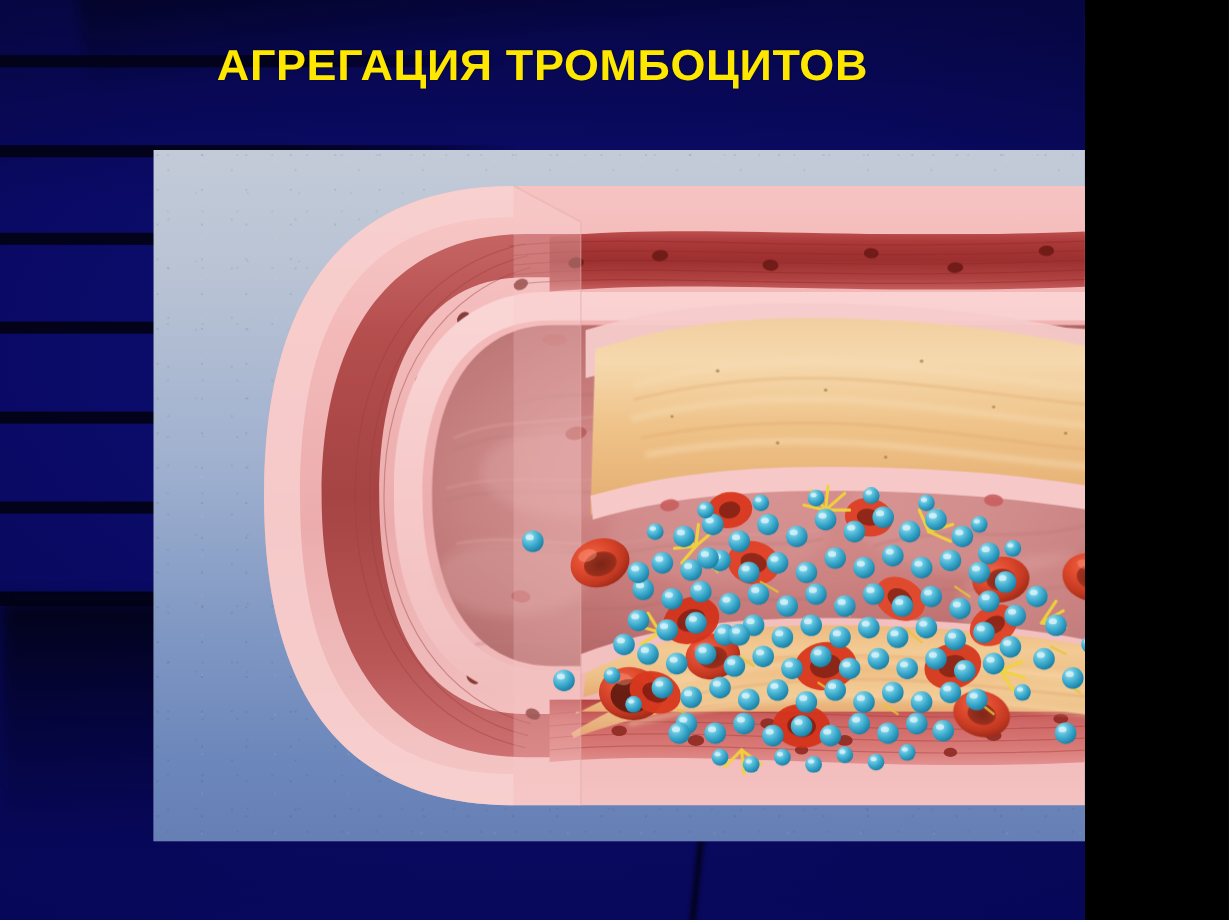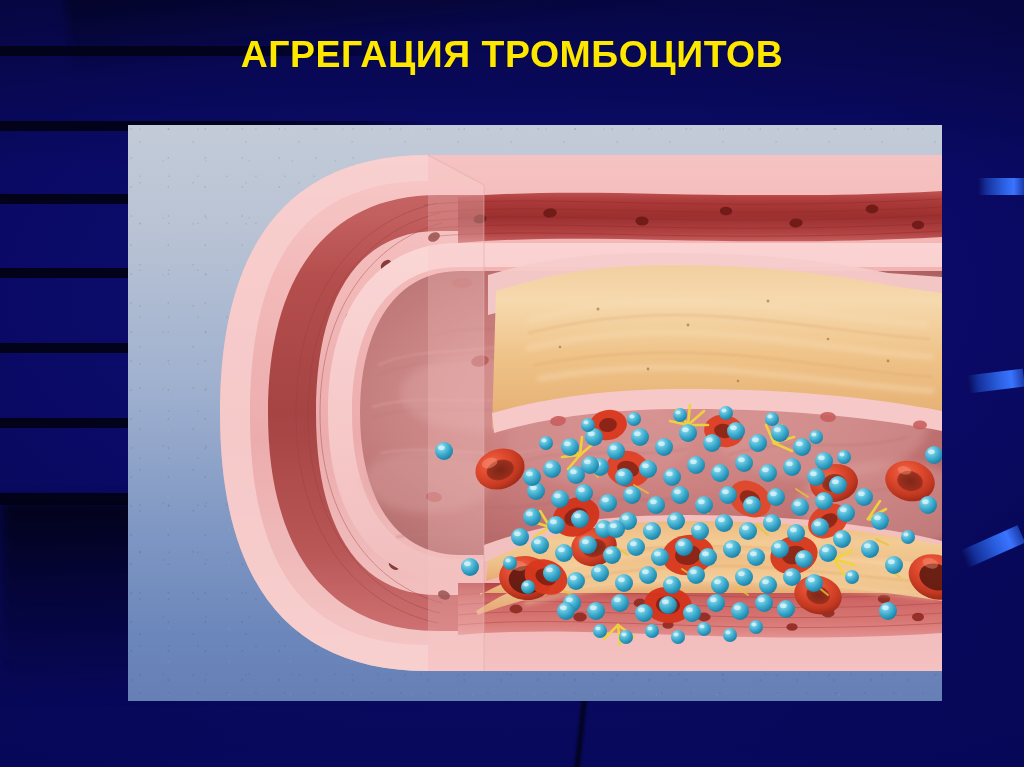--- a/index.html
+++ b/index.html
@@ -2,21 +2,21 @@
 <html><head>
 <meta charset="utf-8">
 <title>Platelet Aggregation Slide</title>
 <style>
   html,body{margin:0;padding:0;background:#000;}
   body{
     font-family:"Liberation Sans","DejaVu Sans",sans-serif;
   }
   #slide{
     position:relative;
-    width:1024px;height:767px;
+    width:904px;height:767px;
     overflow:hidden;
     background:#0a0a64;
   }
   
   .bg-base{
     position:absolute;inset:0;
     background:
       radial-gradient(ellipse 120% 85% at 48% 38%, #0d0d72 0%, #0a0a66 40%, #07074f 72%, #050540 100%);
   }
   .bg-base2{

